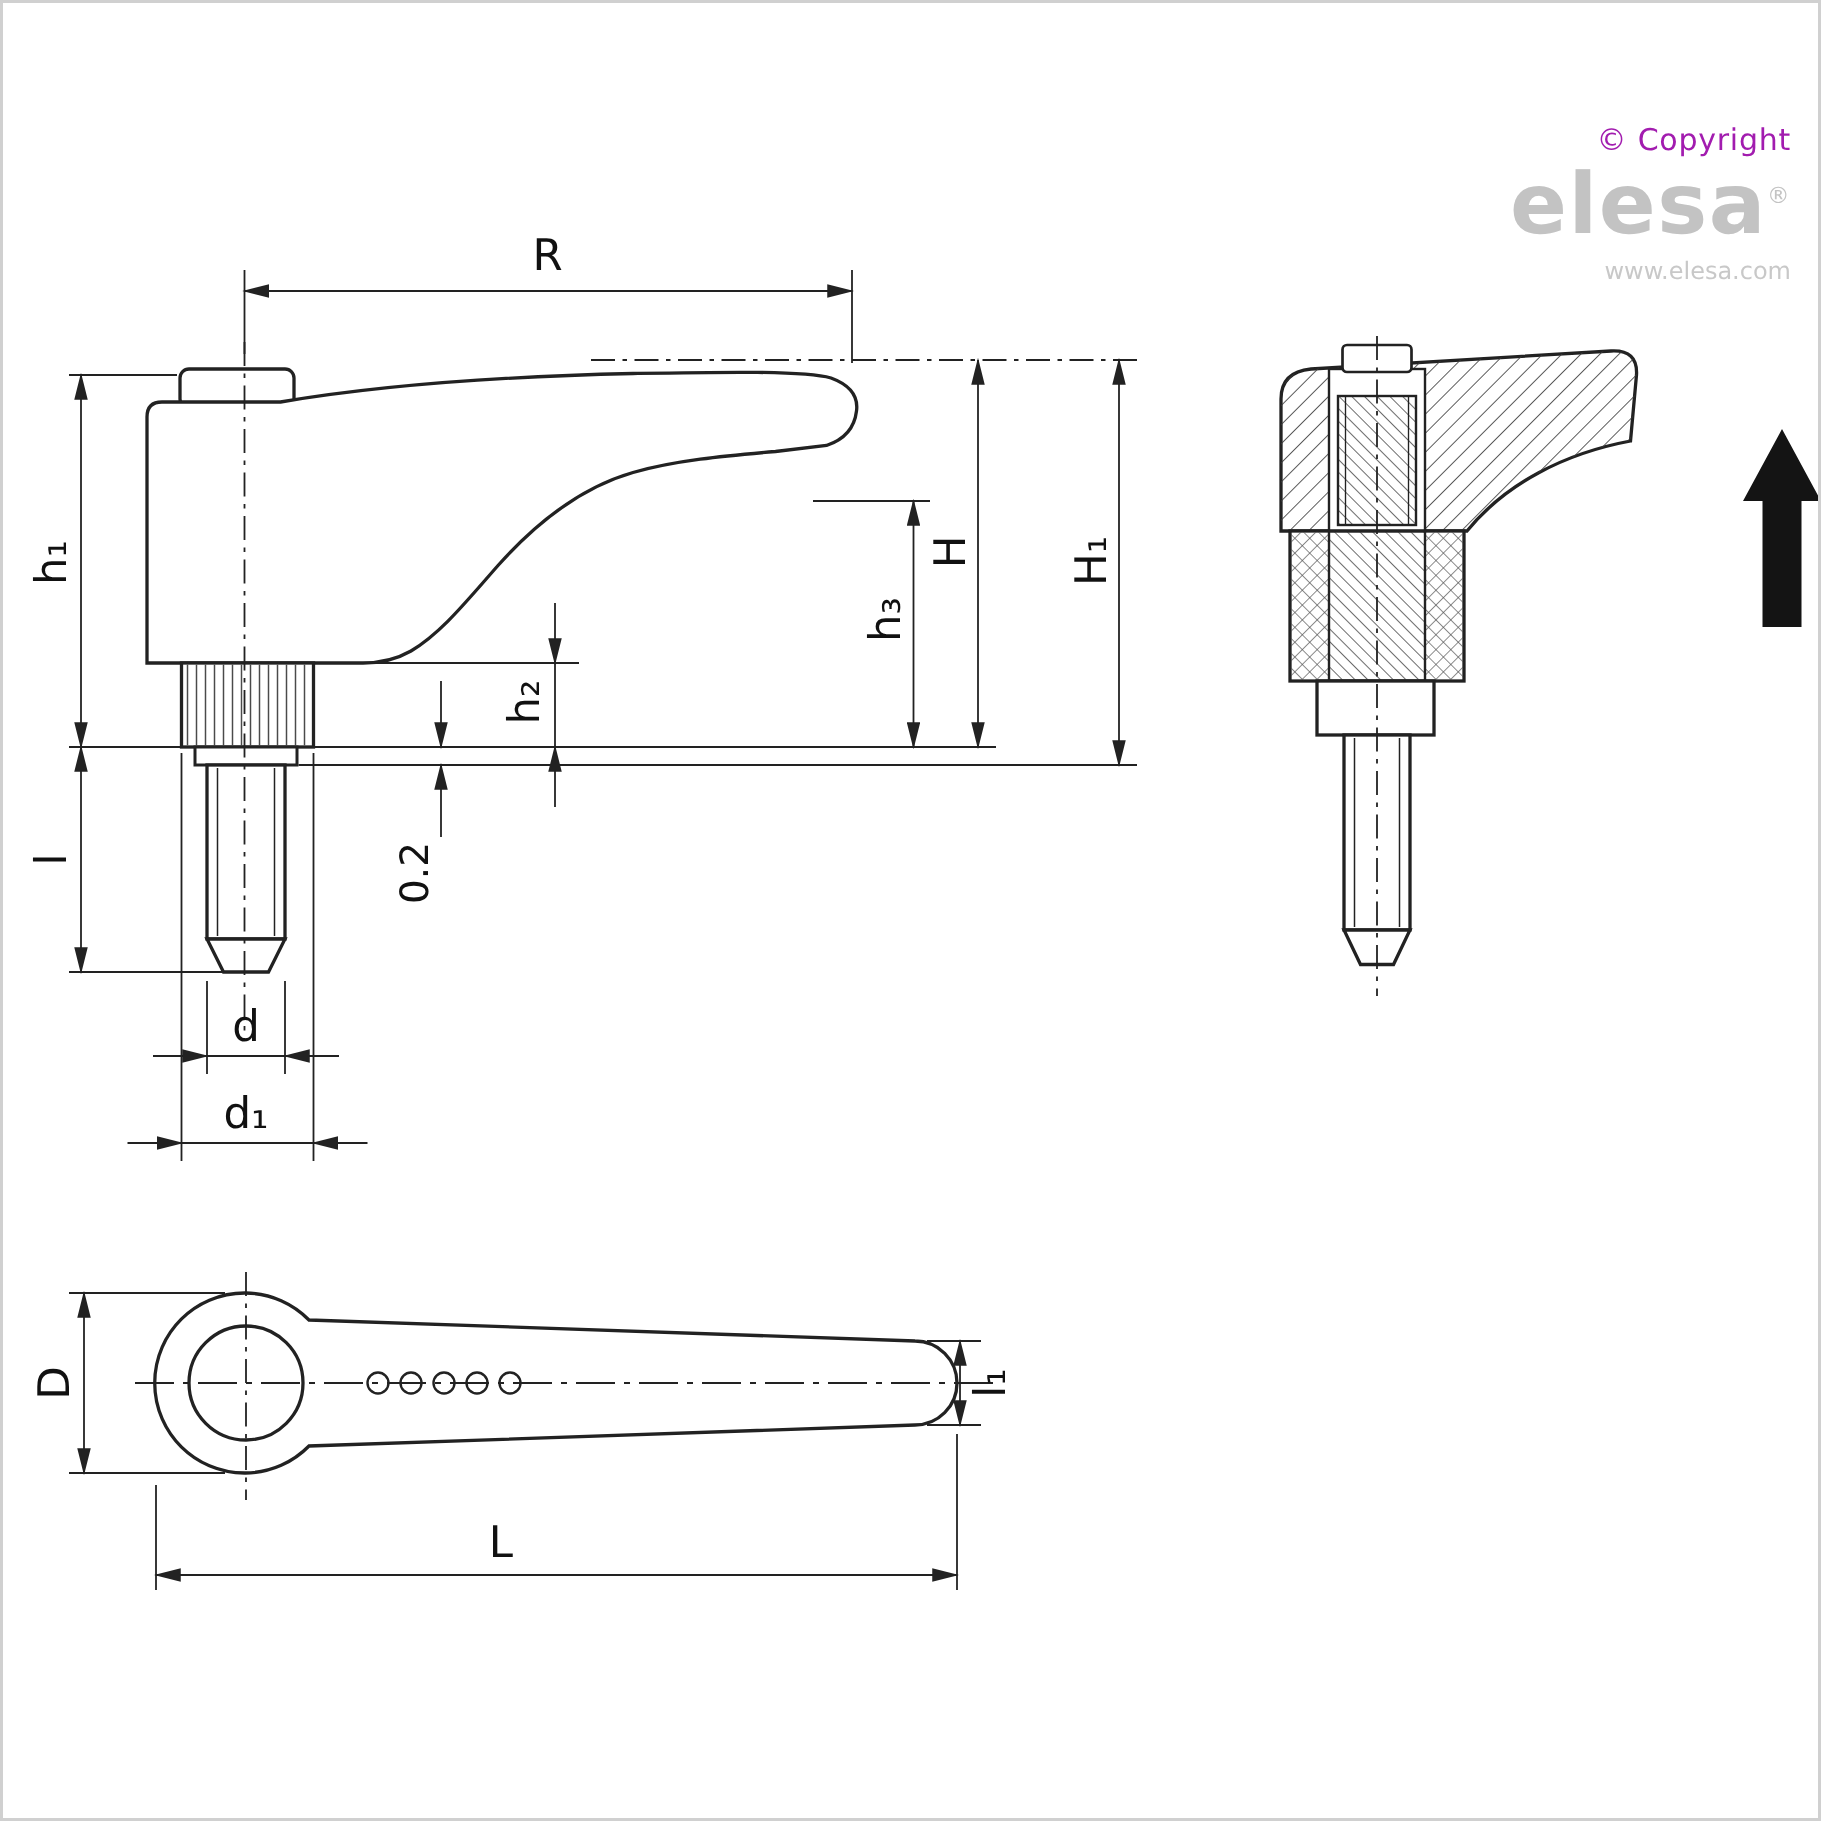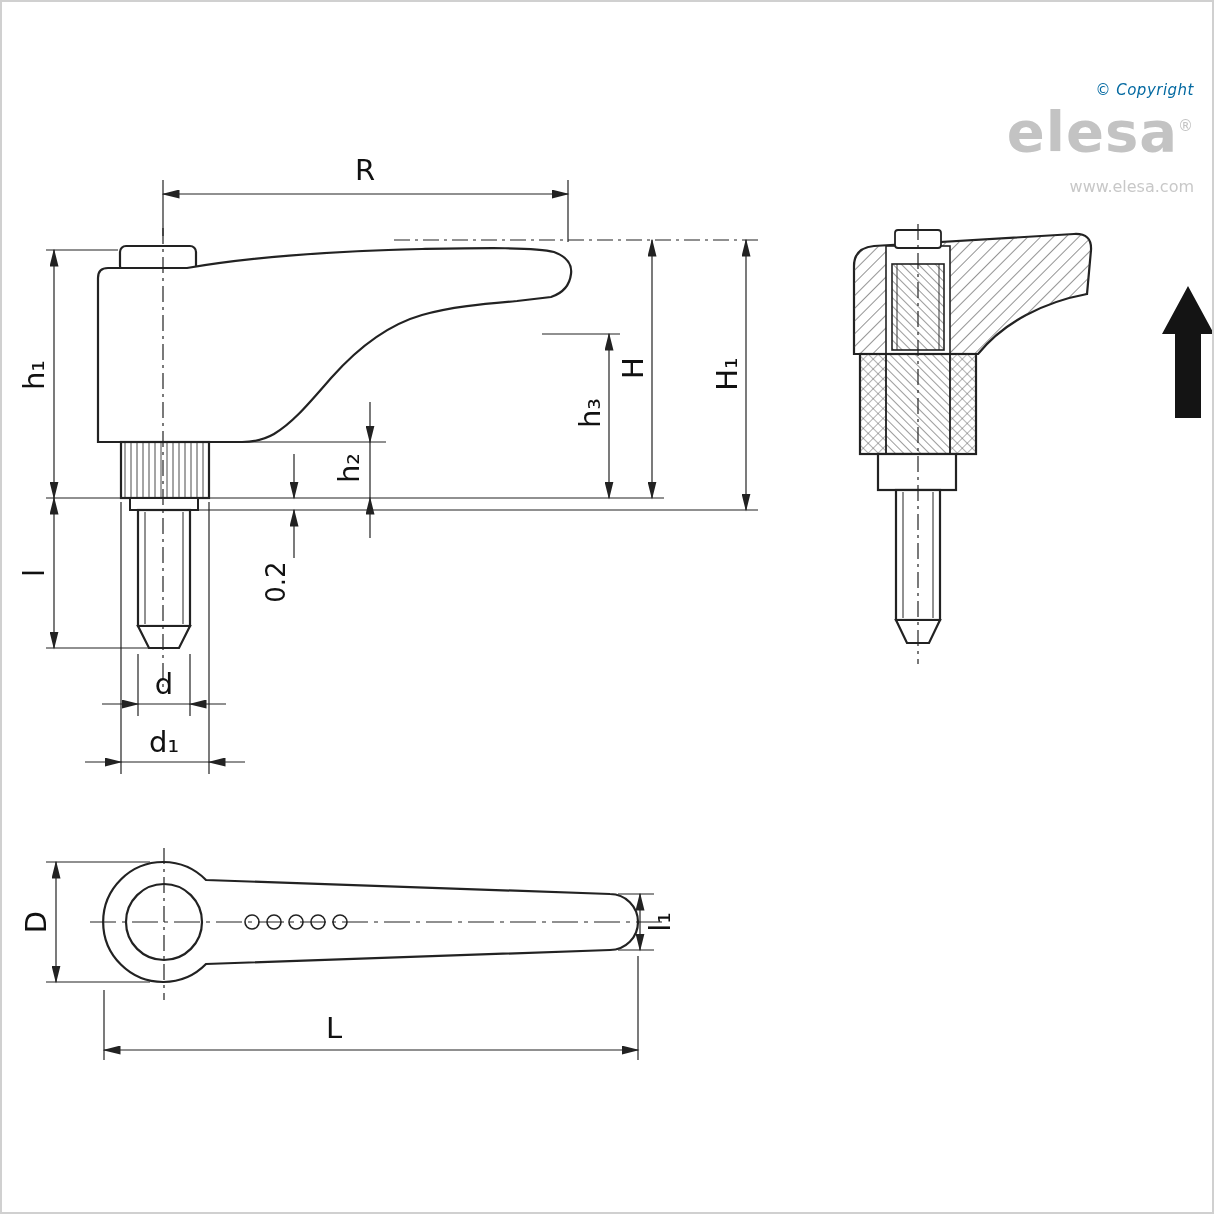--- a/index.html
+++ b/index.html
@@ -3,24 +3,24 @@
 <meta charset="utf-8">
 <style>
   html,body{margin:0;padding:0;background:#e9e9e9;}
   .page{
     width:1214px;height:1214px;position:relative;background:#ffffff;
     border:2px solid #d0d0d0;box-sizing:border-box;overflow:hidden;
     font-family:"DejaVu Sans",sans-serif;
   }
   .page svg{position:absolute;left:0;top:0;}
   .brand{position:absolute;top:80px;right:18px;text-align:right;line-height:1.1;user-select:none;}
-  .brand .copyright{font-size:15px;color:#0369a1;letter-spacing:0.5px;font-style:italic;}
+  .brand .copyright{font-size:20px;color:#a21caf;letter-spacing:0.5px;}
   .brand .logo{font-size:56px;font-weight:700;color:#c3c3c3;letter-spacing:1px;margin-top:2px;margin-left:24px;}
   .brand .logo sup{font-size:15px;font-weight:400;vertical-align:super;color:#c3c3c3;}
-  .brand .website{font-size:16px;color:#c8c8c8;margin-top:16px;}
+  .brand .website{font-size:16px;color:#c8c8c8;margin-top:4px;}
   text{fill:#111;}
   .dimtxt{font-size:29px;font-family:"DejaVu Sans",sans-serif;}
   .dimtxt-sm{font-size:26px;font-family:"DejaVu Sans",sans-serif;}
 </style>
 </head>
 <body>
 
 <div class="page">
 
   <div class="brand">

